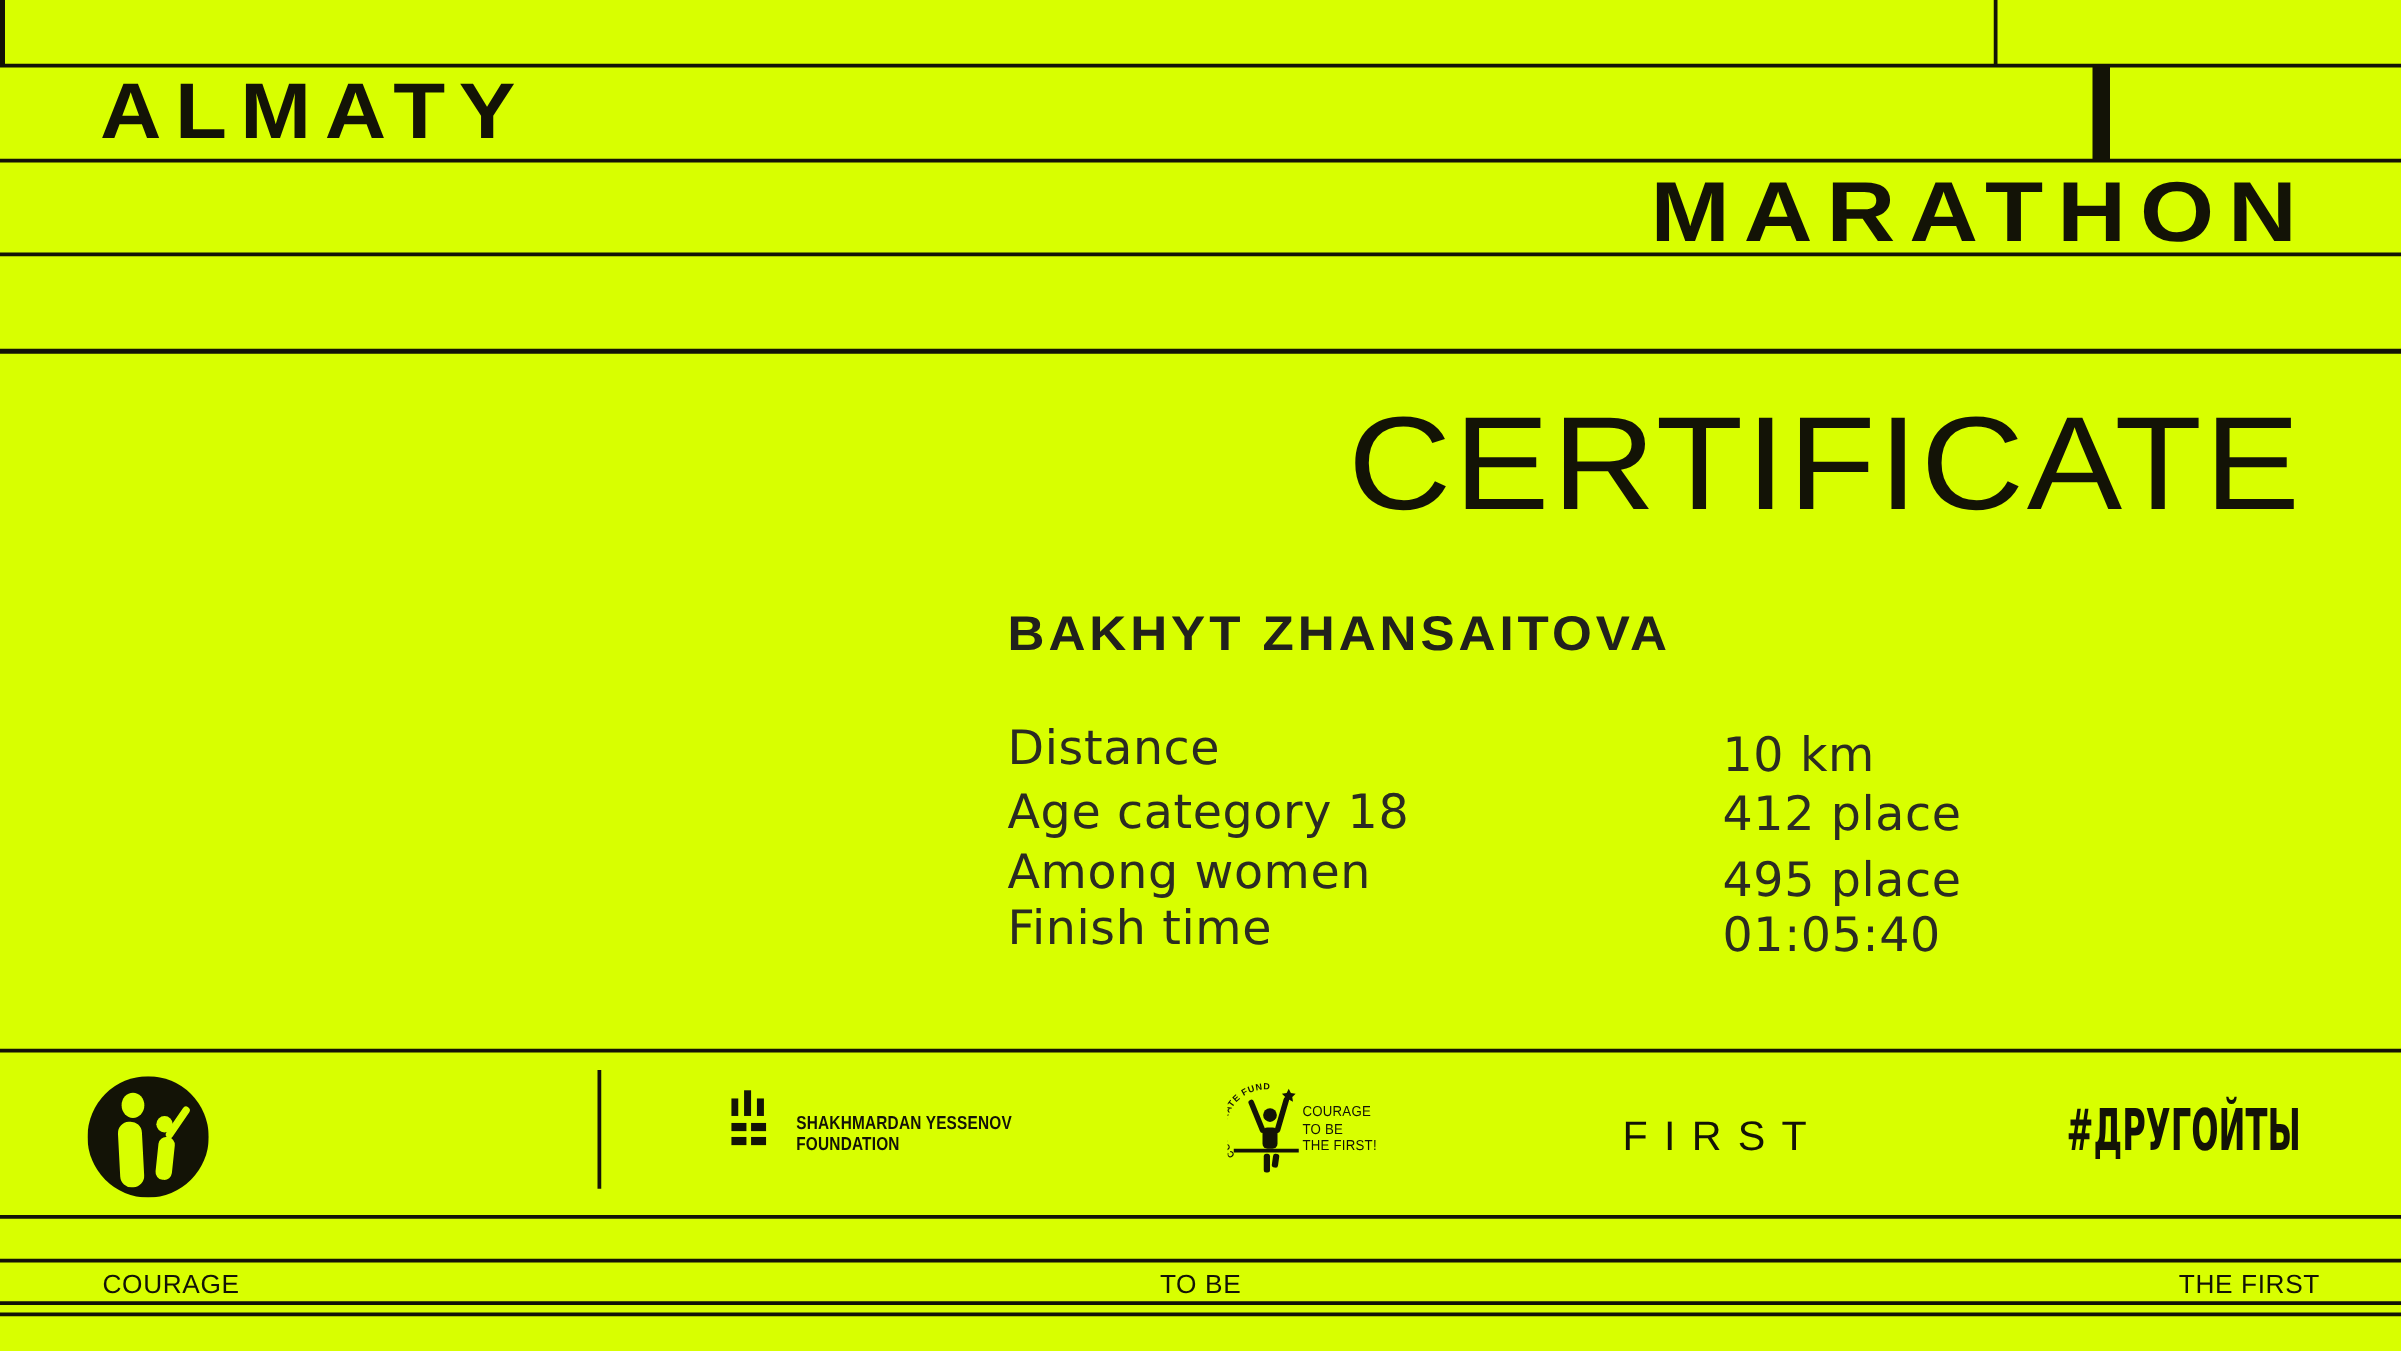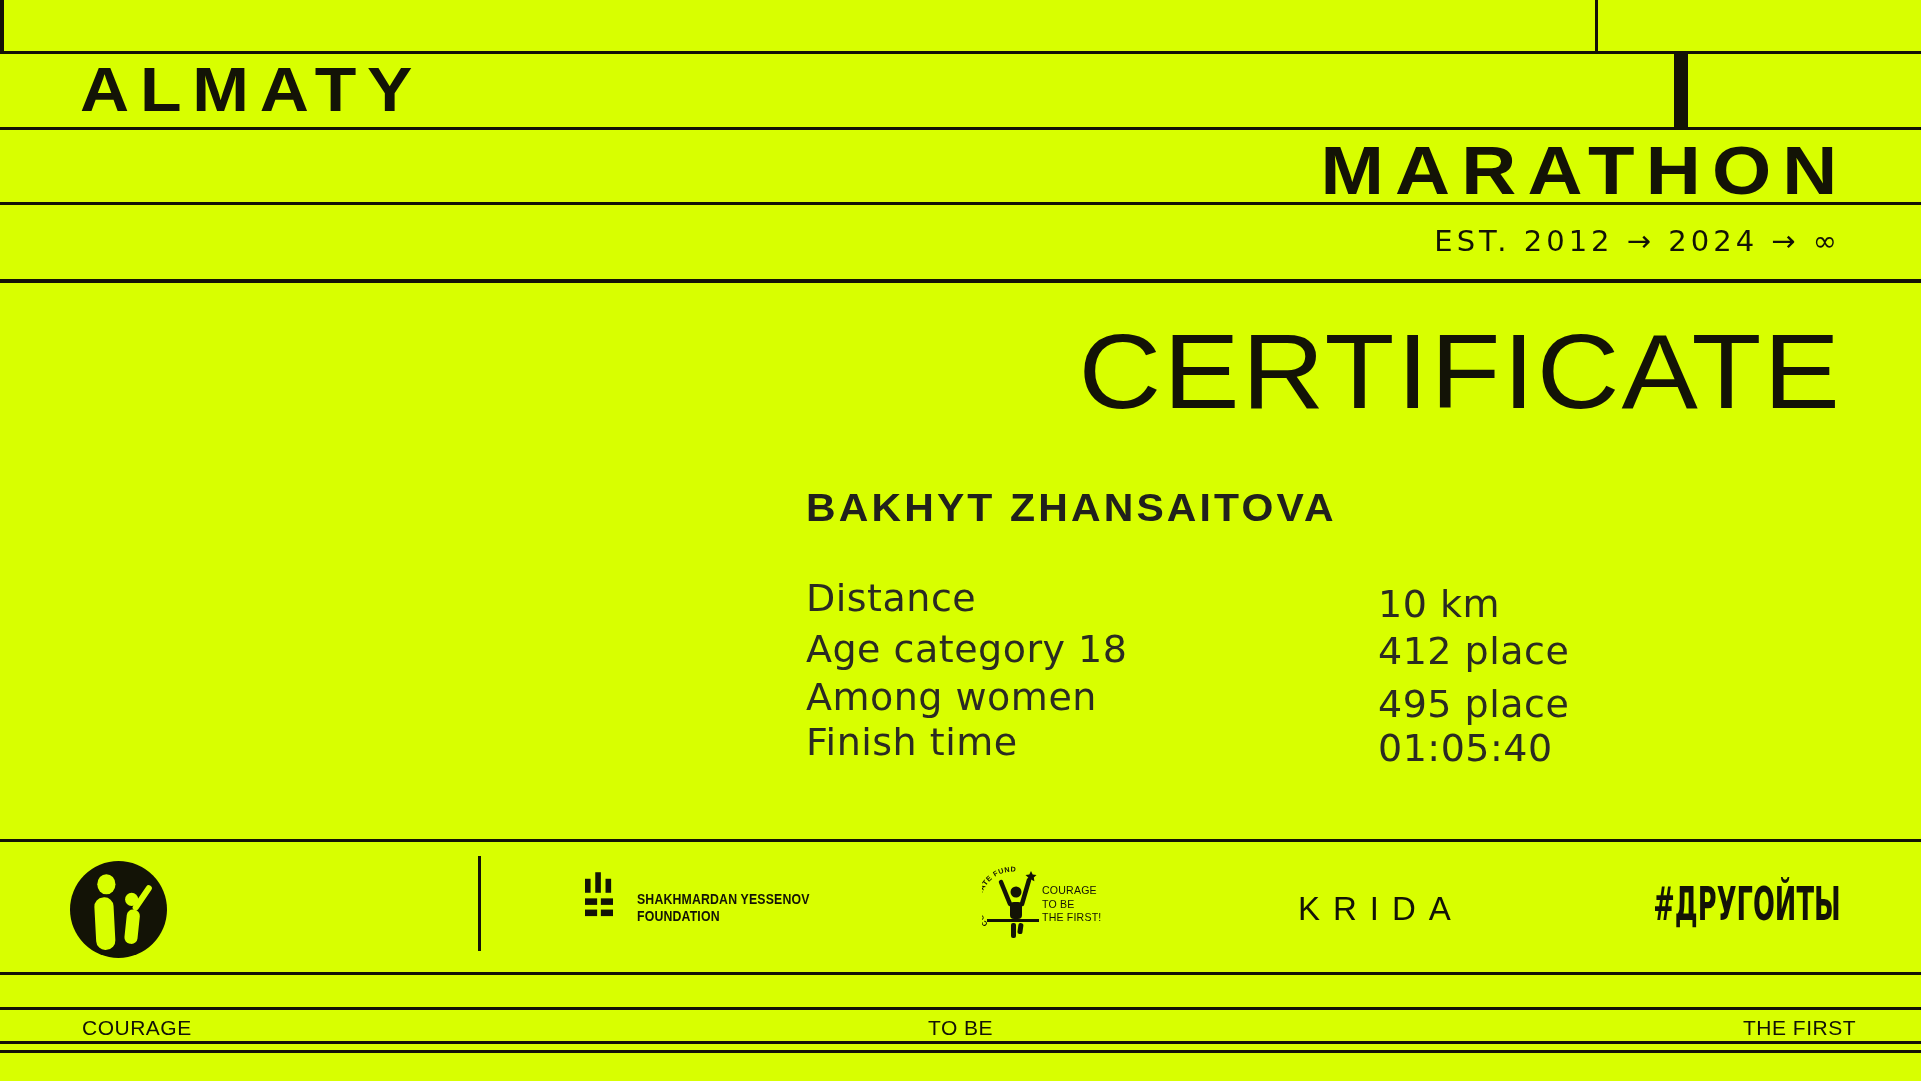--- a/index.html
+++ b/index.html
@@ -115,21 +115,20 @@
   <div class="hline" style="top:1007px"></div>
   <div class="hline" style="top:1041px"></div>
   <div class="hline" style="top:1050px"></div>
 
   <div class="vtick" style="left:0;top:0;width:4px;height:52px"></div>
   <div class="vtick" style="left:1595px;top:0;width:3px;height:52px"></div>
   <div class="vtick" style="left:1674px;top:53px;width:14px;height:75px"></div>
 
   <div class="band nowrap" id="event-city">ALMATY</div>
   <div class="band nowrap" id="event-name">MARATHON</div>
-  <div class="band nowrap" id="established">EST. 2012 → 2024 → ∞</div>
 
   <div id="certificate-title">CERTIFICATE</div>
   <div id="recipient-name">BAKHYT ZHANSAITOVA</div>
 
   <div class="result-label" style="top:579px">Distance</div>
   <div class="result-value" style="top:585px">10 km</div>
 
   <div class="result-label" style="top:630px">Age category 18</div>
   <div class="result-value" style="top:632px">412 place</div>
 
@@ -183,20 +182,20 @@
       <rect x="29" y="65" width="5" height="15" rx="2"></rect>
       <rect x="36" y="65" width="5" height="11" rx="2" transform="rotate(8 38 70)"></rect>
     </g>
   </svg>
   <div id="cf-slogan">
     <div>COURAGE</div>
     <div>TO BE</div>
     <div>THE FIRST!</div>
   </div>
 
-  <div id="krida-label">KRIDA</div>
+  <div id="krida-label">FIRST</div>
   <div id="hashtag-label">#ДРУГОЙТЫ</div>
 
   <div class="tagline" id="tagline-left">COURAGE</div>
   <div class="tagline" id="tagline-center">TO BE</div>
   <div class="tagline" id="tagline-right">THE FIRST</div>
 
 </div>
 
 </body></html>

